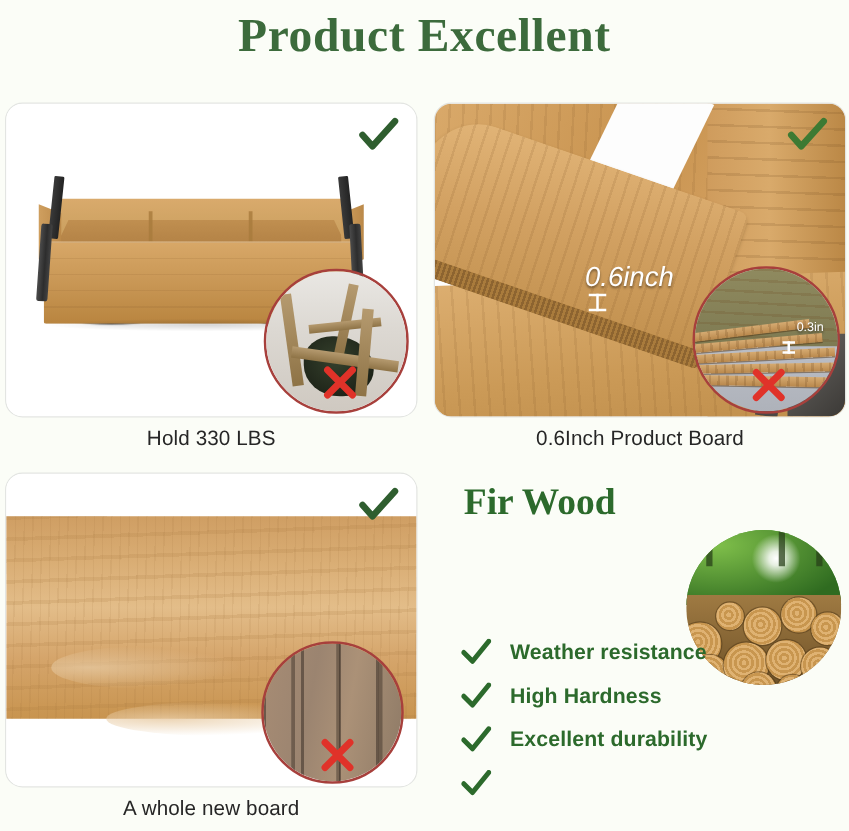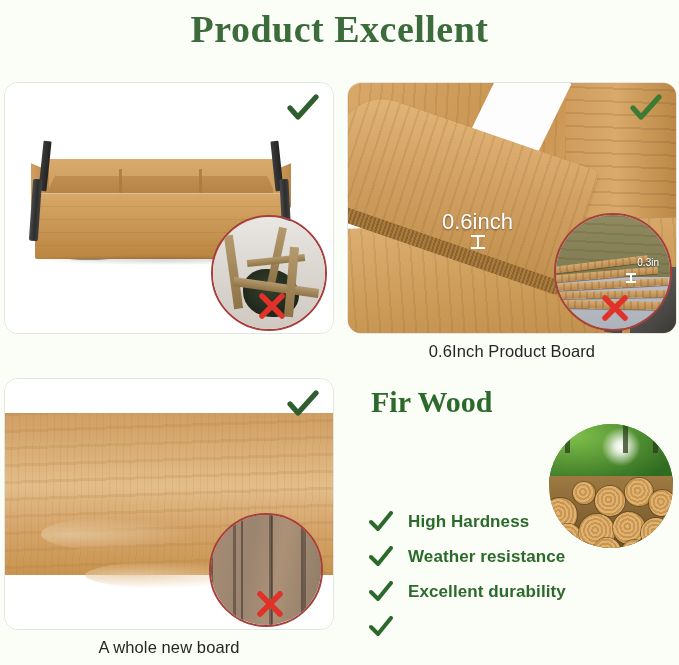--- a/index.html
+++ b/index.html
@@ -254,26 +254,27 @@
     position: absolute; left: 0; bottom: -13px;
     width: 100%; height: 15px;
     background:
       repeating-linear-gradient(90deg,
         #a97b3c 0px, #a97b3c 2px, #8d6430 2px, #8d6430 4px),
       linear-gradient(180deg,#a97b3c,#7e5828);
     border-radius: 0 4px 4px 0;
   }
   .p2-label {
     position: absolute;
-    left: 94px; top: 126px;
+    left: 120px; top: 126px;
     color: #ffffff;
     font-size: 22px;
     font-weight: 400;
     text-shadow: 0 1px 2px rgba(0,0,0,.45);
     z-index: 12;
+    font-style: italic;
   }
   .dim-mark {
     position: absolute;
     z-index: 12;
     width: 14px;
     height: 14px;
   }
   .dim-mark::before, .dim-mark::after {
     content: ""; position: absolute; left: 0; width: 100%; height: 2px;
     background: #fff;
@@ -513,20 +514,21 @@
           <div class="brk brk-d"></div>
         </div>
         <div class="redx" style="left:44px;bottom:8px;">
           <svg viewBox="0 0 30 30">
             <path d="M5 5 L25 25 M25 5 L5 25" stroke="#e03229" stroke-width="5.5" stroke-linecap="round"></path>
           </svg>
         </div>
       </div>
 
     </div>
+    <div class="caption">Hold 330 LBS</div>
   </div>
 
   <div class="cell cell-tr">
     <div class="card">
 
       <div class="p2-scene">
         <div class="p2-bgwood"></div>
         <div class="p2-vert-right"></div>
         <div class="p2-whitegap"></div>
         <div class="p2-whitegap2"></div>
@@ -639,29 +641,29 @@
         </div>
       </div>
 
       <div class="p4-features">
         <div class="feat">
           <span class="feat-check">
             <svg viewBox="0 0 24 22">
                 <path d="M2 11 L9 18 L22 2" fill="none" stroke="#2c6a2c" stroke-width="4" stroke-linecap="round" stroke-linejoin="round"></path>
               </svg>
           </span>
-          <span class="feat-label">High Hardness</span>
+          <span class="feat-label">Weather resistance</span>
         </div>
         <div class="feat">
           <span class="feat-check">
             <svg viewBox="0 0 24 22">
                 <path d="M2 11 L9 18 L22 2" fill="none" stroke="#2c6a2c" stroke-width="4" stroke-linecap="round" stroke-linejoin="round"></path>
               </svg>
           </span>
-          <span class="feat-label">Weather resistance</span>
+          <span class="feat-label">High Hardness</span>
         </div>
         <div class="feat">
           <span class="feat-check">
             <svg viewBox="0 0 24 22">
                 <path d="M2 11 L9 18 L22 2" fill="none" stroke="#2c6a2c" stroke-width="4" stroke-linecap="round" stroke-linejoin="round"></path>
               </svg>
           </span>
           <span class="feat-label">Excellent durability</span>
         </div>
         <div class="feat">

